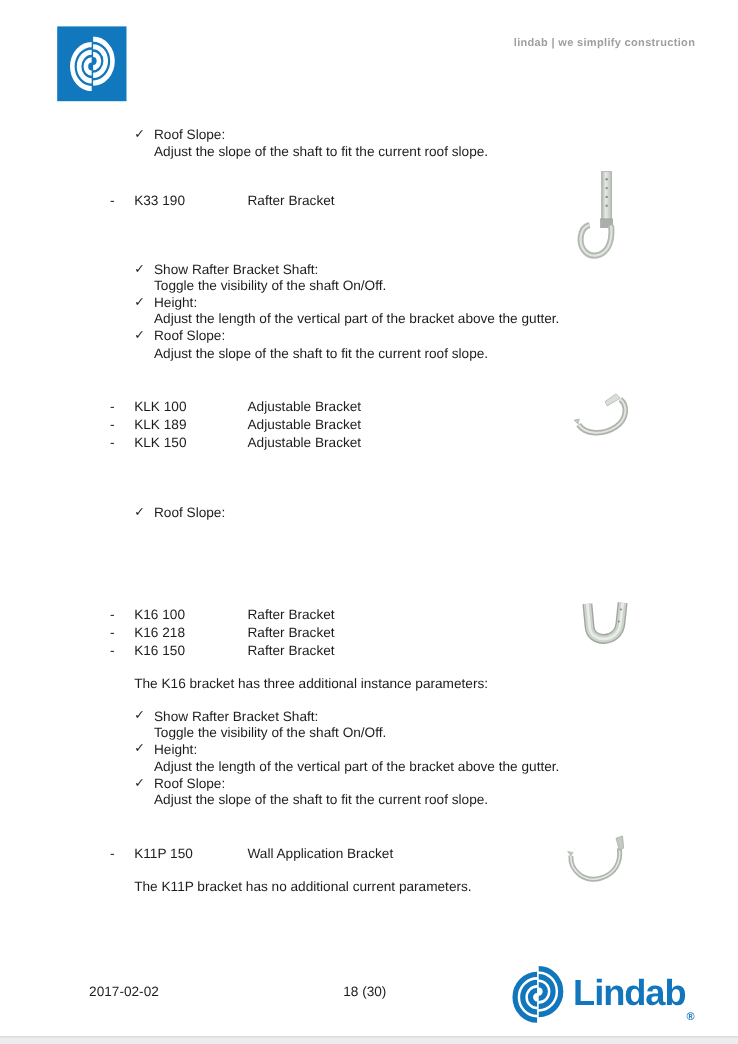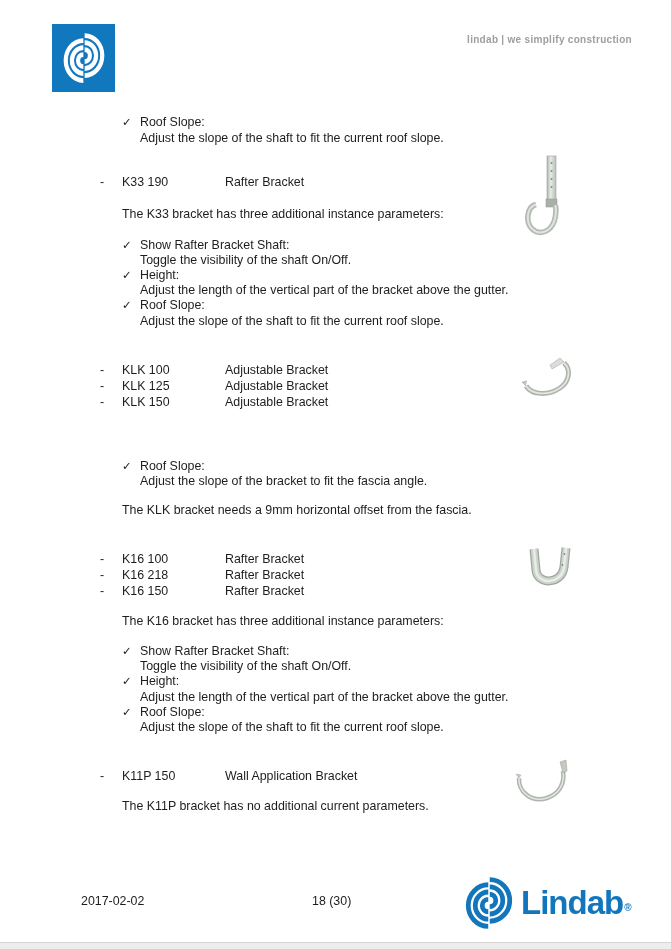--- a/index.html
+++ b/index.html
@@ -12,21 +12,21 @@
   .dsc{left:140px}
   .para{left:122px}
   .dash{left:100px}
   .code{left:122px}
   .type{left:225px}
   .tagline{position:absolute;top:34px;right:39px;font-size:10px;font-weight:bold;
            color:#9e9e9e;letter-spacing:.3px}
   .logo-box{position:absolute;left:52px;top:24px;width:63px;height:68px;background:#1278be;
             display:flex;align-items:center;justify-content:center}
   .photo{position:absolute}
-  .footer-logo{position:absolute;left:464px;top:876px;display:flex;align-items:center}
+  .footer-logo{position:absolute;left:464px;top:876px;display:flex;align-items:flex-end}
   .brand{font-size:33px;font-weight:bold;color:#1276bc;letter-spacing:-1px;line-height:54px;margin-left:7px}
   .reg{font-size:10px;font-weight:bold;color:#1276bc;margin-top:9px;margin-left:1px}
   .edge{position:absolute;left:0;right:0;bottom:0;height:6px;background:#ededed;border-top:1px solid #d6d6d6}
 </style>
 </head>
 <body>
 
 <div class="page">
 
   <div class="logo-box">
@@ -44,21 +44,20 @@
   <div class="tagline">lindab  |  we simplify construction</div>
 
   <span class="abs t check" style="top:114px">✓</span>
   <span class="abs t lbl" style="top:114px">Roof Slope:</span>
   <span class="abs t dsc" style="top:130px">Adjust the slope of the shaft to fit the current roof slope.</span>
 
   <span class="abs t dash" style="top:174px">-</span>
   <span class="abs t code" style="top:174px">K33 190</span>
   <span class="abs t type" style="top:174px">Rafter Bracket</span>
 
-  <span class="abs t para" style="top:206px">The K33 bracket has three additional instance parameters:</span>
 
   <span class="abs t check" style="top:237px">✓</span>
   <span class="abs t lbl" style="top:237px">Show Rafter Bracket Shaft:</span>
   <span class="abs t dsc" style="top:252px">Toggle the visibility of the shaft On/Off.</span>
   <span class="abs t check" style="top:267px">✓</span>
   <span class="abs t lbl" style="top:267px">Height:</span>
   <span class="abs t dsc" style="top:282px">Adjust the length of the vertical part of the bracket above the gutter.</span>
   <span class="abs t check" style="top:297px">✓</span>
   <span class="abs t lbl" style="top:297px">Roof Slope:</span>
   <span class="abs t dsc" style="top:313px">Adjust the slope of the shaft to fit the current roof slope.</span>
@@ -80,32 +79,30 @@
       <rect x="22" y="44" width="11" height="8" fill="#a8b0a8" stroke="#909890" stroke-width="0.5"></rect>
       <path d="M 31.5 50 C 33 62 30 73 21 76.5 C 11 80 2.5 72 4 60 C 4.8 54 8 50.5 12 49.5" stroke="#b3bab2" stroke-width="5.5" fill="none"></path>
       <path d="M 31.5 50 C 33 62 30 73 21 76.5 C 11 80 2.5 72 4 60 C 4.8 54 8 50.5 12 49.5" stroke="#e0e5df" stroke-width="2" fill="none"></path>
     </svg>
   </div>
 
   <span class="abs t dash" style="top:362px">-</span>
   <span class="abs t code" style="top:362px">KLK 100</span>
   <span class="abs t type" style="top:362px">Adjustable Bracket</span>
   <span class="abs t dash" style="top:378px">-</span>
-  <span class="abs t code" style="top:378px">KLK 125</span>
+  <span class="abs t code" style="top:378px">KLK 189</span>
   <span class="abs t type" style="top:378px">Adjustable Bracket</span>
   <span class="abs t dash" style="top:394px">-</span>
   <span class="abs t code" style="top:394px">KLK 150</span>
   <span class="abs t type" style="top:394px">Adjustable Bracket</span>
 
 
   <span class="abs t check" style="top:458px">✓</span>
   <span class="abs t lbl" style="top:458px">Roof Slope:</span>
-  <span class="abs t dsc" style="top:473px">Adjust the slope of the bracket to fit the fascia angle.</span>
 
-  <span class="abs t para" style="top:502px">The KLK bracket needs a 9mm horizontal offset from the fascia.</span>
 
   <div class="photo" style="left:518px;top:355px">
     <svg width="56" height="48" viewBox="0 0 56 48">
       <path d="M 46 8 C 53 14 52 26 42 33 C 30 41 14 40 8 31" stroke="#aeb4ac" stroke-width="5" fill="none"></path>
       <path d="M 46 8 C 53 14 52 26 42 33 C 30 41 14 40 8 31" stroke="#e2e6e0" stroke-width="1.8" fill="none"></path>
       <polygon points="34,14 46,7 42,3 32,10" fill="#dadeD8" stroke="#9aa199" stroke-width="0.5"></polygon>
       <path d="M 8 31 L 4 27 L 9 26" fill="#c2c8c0" stroke="#949b93" stroke-width="0.5"></path>
     </svg>
   </div>
 

